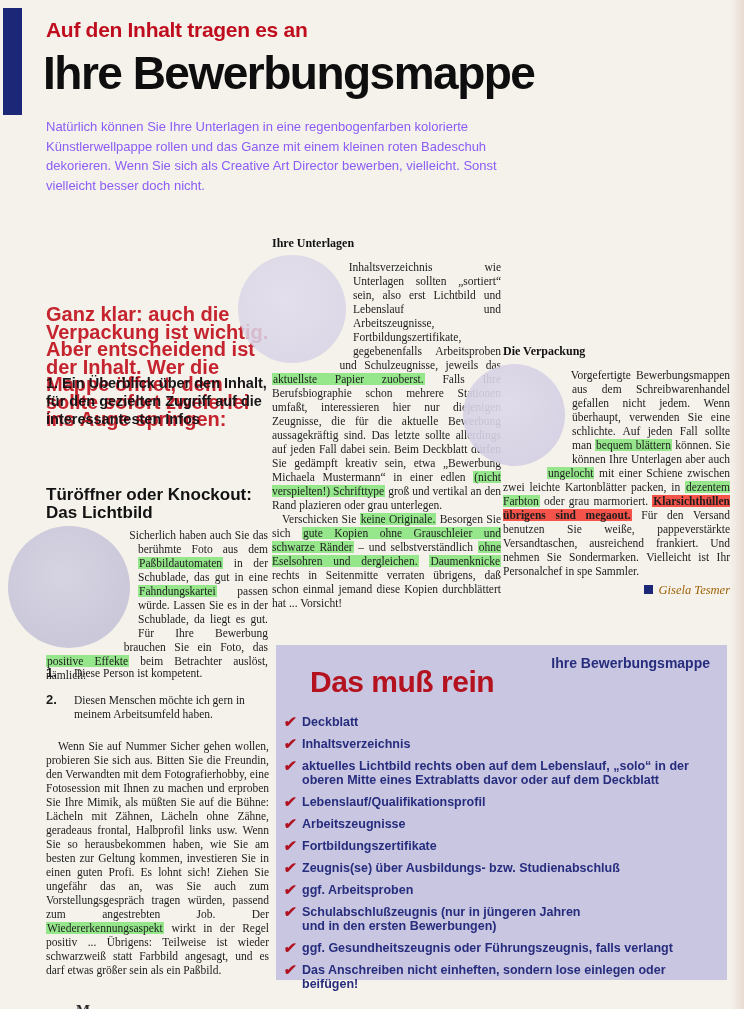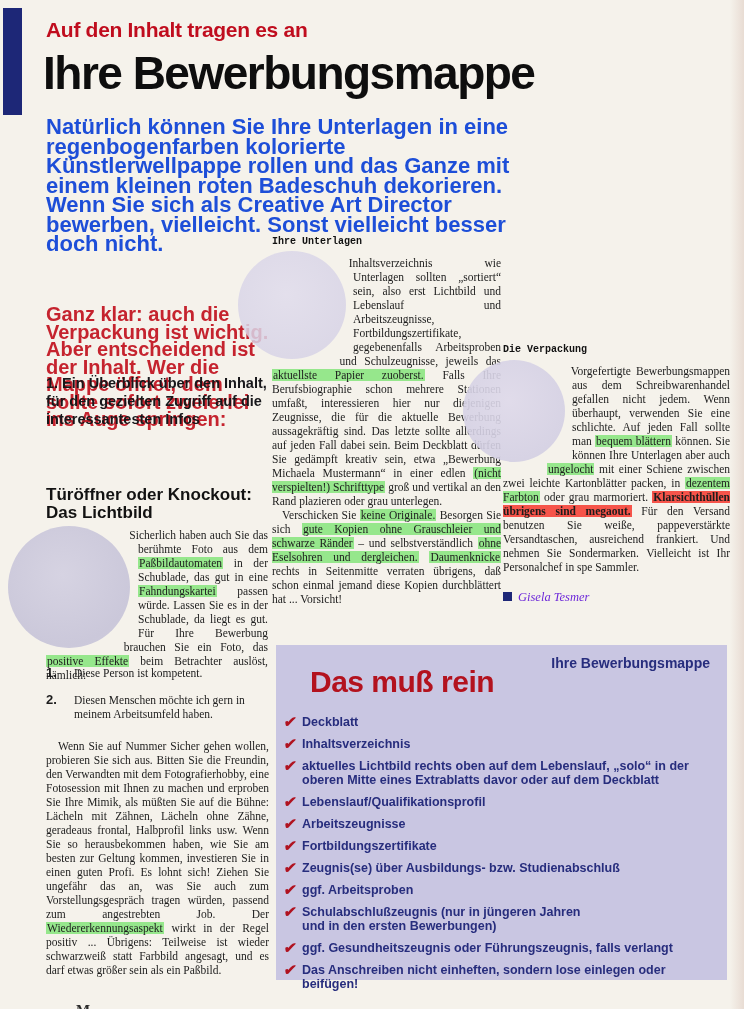--- a/index.html
+++ b/index.html
@@ -13,22 +13,22 @@
     font-family:"Liberation Serif", serif; color:var(--ink); overflow:hidden;
   }
 
   .navy-bar{position:absolute; left:3px; top:8px; width:19px; height:107px; background:var(--navy);}
 
   .kicker{position:absolute; left:46px; top:18px; font-family:"Liberation Sans",sans-serif;
     font-weight:bold; font-size:21px; color:var(--accent-red); letter-spacing:-0.3px;}
   .title{position:absolute; left:43px; top:46px; margin:0; font-family:"Liberation Sans",sans-serif;
     font-weight:bold; font-size:46px; letter-spacing:-1.5px; color:#0e0e0e;}
   .intro{position:absolute; left:46px; top:117px; width:500px; margin:0;
-    font-family:"Liberation Sans",sans-serif; font-weight:bold; font-size:22px;
-    line-height:19.5px; color:#1d4ed8;}
+    font-family:"Liberation Sans",sans-serif; font-weight:normal; font-size:13px;
+    line-height:19.5px; color:#8b5cf6;}
 
   
   .red-note{position:absolute; left:46px; top:306px; width:228px; margin:0;
     font-family:"Liberation Sans",sans-serif; font-weight:bold; font-size:20px;
     line-height:17.5px; color:var(--note-red);}
   .point{position:absolute; left:46px; width:230px; margin:0;
     font-family:"Liberation Sans",sans-serif; font-weight:bold; font-size:14.5px;
     line-height:18px; color:#17171a;}
   .point1{top:374px;} .point2{top:432px;}
   .subhead{position:absolute; margin:0; font-family:"Liberation Sans",sans-serif;
@@ -45,27 +45,27 @@
     background:radial-gradient(circle at 45% 40%, #ded9ea 0%, #d3cfe3 75%, #d8d4e6 100%); opacity:.9;}
   .numlist{position:absolute; left:46px; top:666px; width:226px; display:flex;
     flex-direction:column; gap:13px;}
   .numitem{display:flex; font-size:11.5px; line-height:14px;}
   .numitem .num{font-family:"Liberation Sans",sans-serif; font-weight:bold;
     font-size:13px; width:28px; flex:none;}
   .final-para{position:absolute; left:46px; top:739px; width:223px; text-indent:12px;}
 
   
   .col-mid{position:absolute; left:272px; top:236px; width:229px;}
-  .colhead{margin:0 0 9px 0; font-family:Liberation Mono, monospace;
-    font-weight:bold; font-size:10px; color:#121212;}
+  .colhead{margin:0 0 9px 0; font-family:Liberation Serif, serif;
+    font-weight:bold; font-size:12px; color:#121212;}
   .indent{text-indent:10px;}
 
   
   .col-right{position:absolute; left:503px; top:344px; width:227px;}
-  .author{margin-top:16px; text-align:left; font-style:italic; font-size:12.5px; color:#6d28d9;}
+  .author{margin-top:5px; text-align:right; font-style:italic; font-size:12.5px; color:#a16207;}
   .author .sq{display:inline-block; width:9px; height:9px; background:var(--navy);
     margin-right:6px; vertical-align:baseline;}
 
   mark{padding:0 1px; color:inherit;}
   mark.hl-green{background:var(--green-hl);}
   mark.hl-red{background:var(--red-hl); font-weight:600;}
 
   
   .box{position:absolute; left:276px; top:645px; width:451px; height:335px; background:var(--box-bg);}
   .box-label{position:absolute; right:17px; top:10px; font-family:"Liberation Sans",sans-serif;

